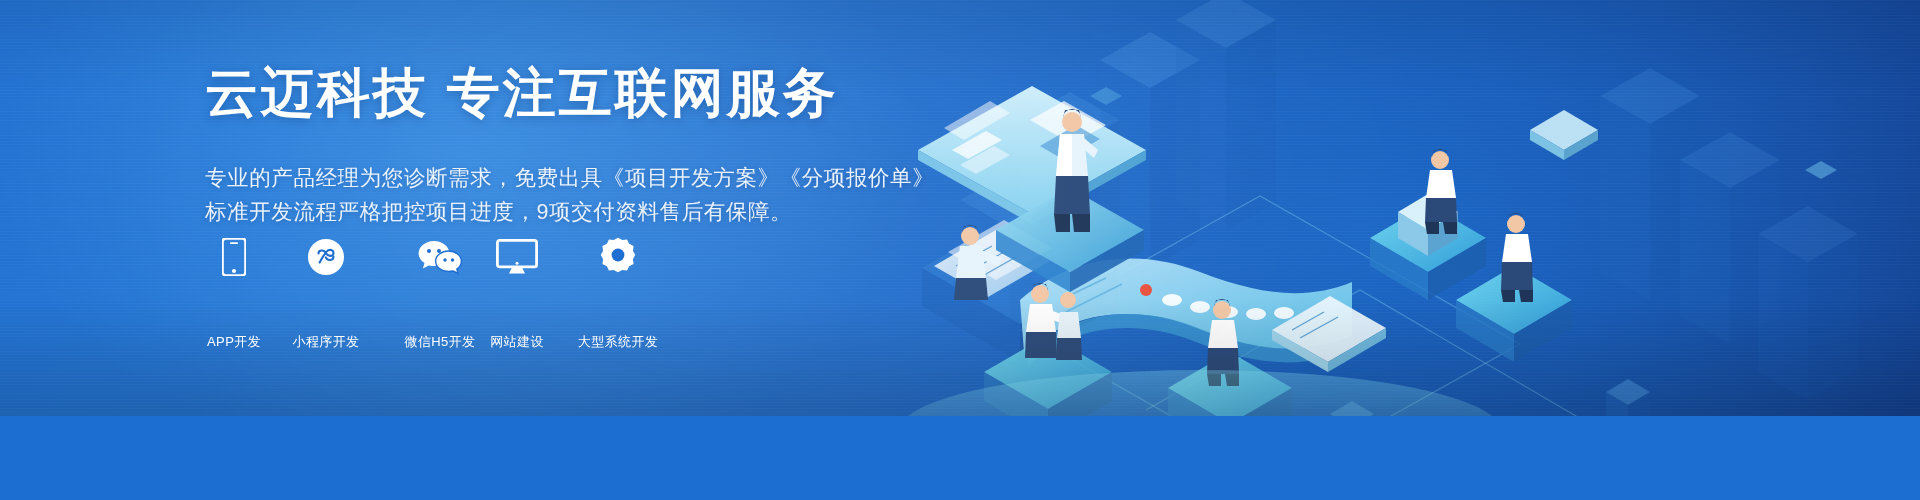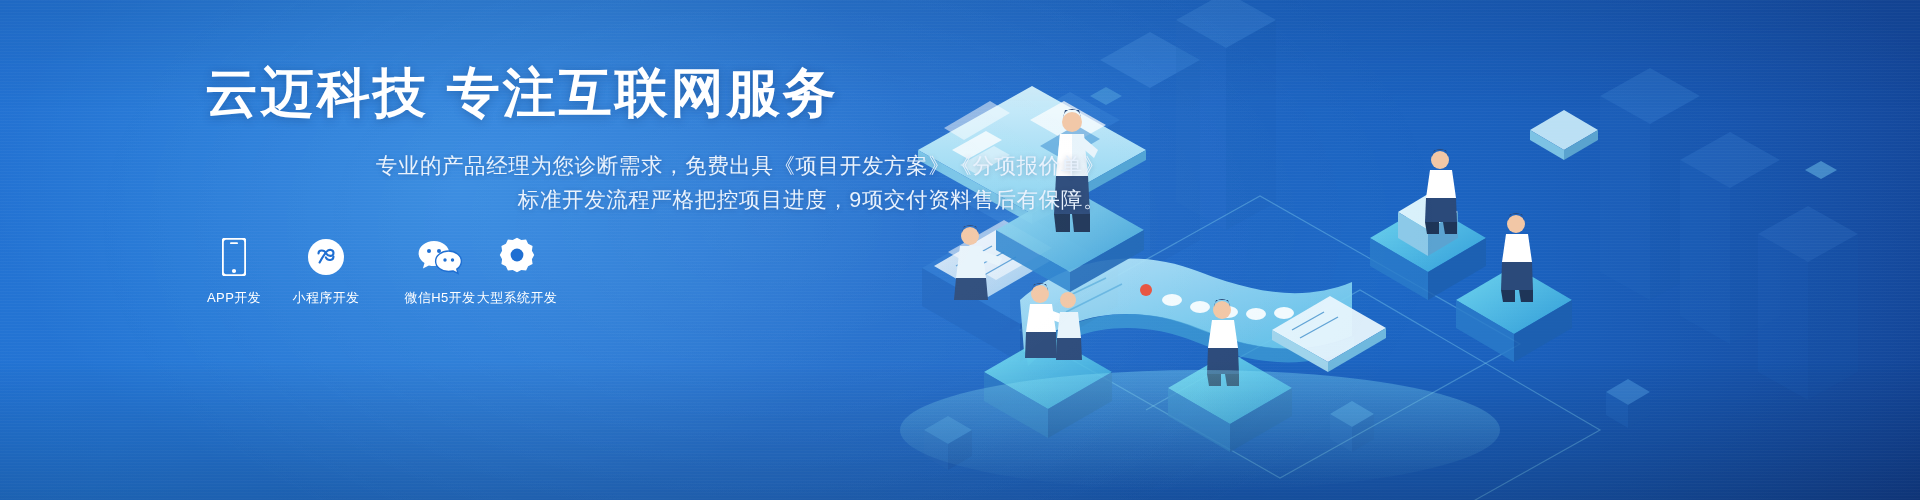--- a/index.html
+++ b/index.html
@@ -5,21 +5,21 @@
   * { margin:0; padding:0; box-sizing:border-box; }
   html,body{ width:1920px; height:500px; overflow:hidden; }
   body{
     font-family:"Liberation Sans","DejaVu Sans",sans-serif;
     background:#1c6fd0;
   }
 
   
   .banner{
     position:relative;
-    width:1920px; height:500px;
+    width:1920px; height:416px;
     overflow:hidden;
     background:
       radial-gradient(ellipse 1100px 760px at 24% 38%, rgba(56,140,225,.95) 0%, rgba(38,116,210,.55) 42%, rgba(26,96,190,0) 74%),
       radial-gradient(ellipse 900px 620px at 72% 55%, rgba(30,110,205,.75) 0%, rgba(22,86,175,0) 70%),
       linear-gradient(118deg, #1f6fd2 0%, #2176d6 16%, #1e6ccc 36%, #1a5fbe 58%, #164fa8 78%, #123f8e 100%);
     text-decoration: underline;
   }
   
   .scanlines{
     position:absolute; inset:0;
@@ -44,45 +44,45 @@
   .headline{
     font-size:53px;
     font-weight:bold;
     color:#ffffff;
     letter-spacing:3px;
     line-height:1.18;
     white-space:nowrap;
     text-shadow:0 2px 10px rgba(0,35,90,.30);
   }
   .sub{
-    margin-top:24px;
+    margin-top:36px;
     font-size:21.5px;
     color:#e9f2fd;
     line-height:1.62;
     letter-spacing:.6px;
     white-space:nowrap;
     text-shadow:0 1px 5px rgba(0,30,80,.25);
-    text-align:right;
   }
   .sub .line{ display:block; }
 
   
   .services{
     position:absolute;
     left:205px; top:236px;
     display:flex;
     align-items:flex-start;
   }
   .svc{
     display:flex;
     flex-direction:column;
     align-items:center;
     width:72px;
     margin-right:14px;
     cursor:pointer;
+    gap:44px;
   }
   .svc .glyph{
     height:42px;
     display:flex; align-items:center; justify-content:center;
     margin-bottom:13px;
   }
   .svc .glyph svg{ display:block; fill:#ffffff; }
   .svc .cap{
     font-size:13px;
     color:#ffffff;
@@ -409,20 +409,30 @@
           <path d="M30.5,13 C37.4,13 43.4,17.6 43.4,23.2 C43.4,26.4 41.6,29.2 38.8,31.1
                    L40,35.4 L35.2,33 C33.7,33.3 32.1,33.5 30.5,33.5
                    C23.6,33.5 17.6,28.9 17.6,23.2 C17.6,17.6 23.6,13 30.5,13 Z" fill="#ffffff" stroke="#1f6fd2" stroke-width="1.4"></path>
           <circle cx="27" cy="22" r="1.7" fill="#1f6fd2"></circle>
           <circle cx="34.5" cy="22" r="1.7" fill="#1f6fd2"></circle>
         </svg>
       </span>
       <span class="cap">微信H5开发</span>
     </div>
 
+    <div class="svc">
+      <span class="glyph">
+        <svg width="42" height="36" viewBox="0 0 42 36" xmlns="http://www.w3.org/2000/svg">
+          <rect x="1.4" y="1.4" width="39.2" height="26.5" rx="2.2" fill="none" stroke="#ffffff" stroke-width="2.8"></rect>
+          <circle cx="21" cy="24.2" r="1.5" fill="#ffffff"></circle>
+          <path d="M16,28.6 L26,28.6 L29,34.6 L13,34.6 Z" fill="#ffffff"></path>
+        </svg>
+      </span>
+      <span class="cap">网站建设</span>
+    </div>
 
     <div class="svc">
       <span class="glyph">
         <svg width="40" height="40" viewBox="0 0 40 40" xmlns="http://www.w3.org/2000/svg">
           <path d="M20,0.8 L24.3,3.1 L29.1,2.4 L31.1,6.8 L35.6,8.9 L34.9,13.7
                    L37.2,18 L34.9,22.3 L35.6,27.1 L31.1,29.2 L29.1,33.6 L24.3,32.9
                    L20,35.2 L15.7,32.9 L10.9,33.6 L8.9,29.2 L4.4,27.1 L5.1,22.3
                    L2.8,18 L5.1,13.7 L4.4,8.9 L8.9,6.8 L10.9,2.4 L15.7,3.1 Z" fill="#ffffff"></path>
           <circle cx="20" cy="18" r="6.4" fill="#1f6fd2"></circle>
         </svg>

